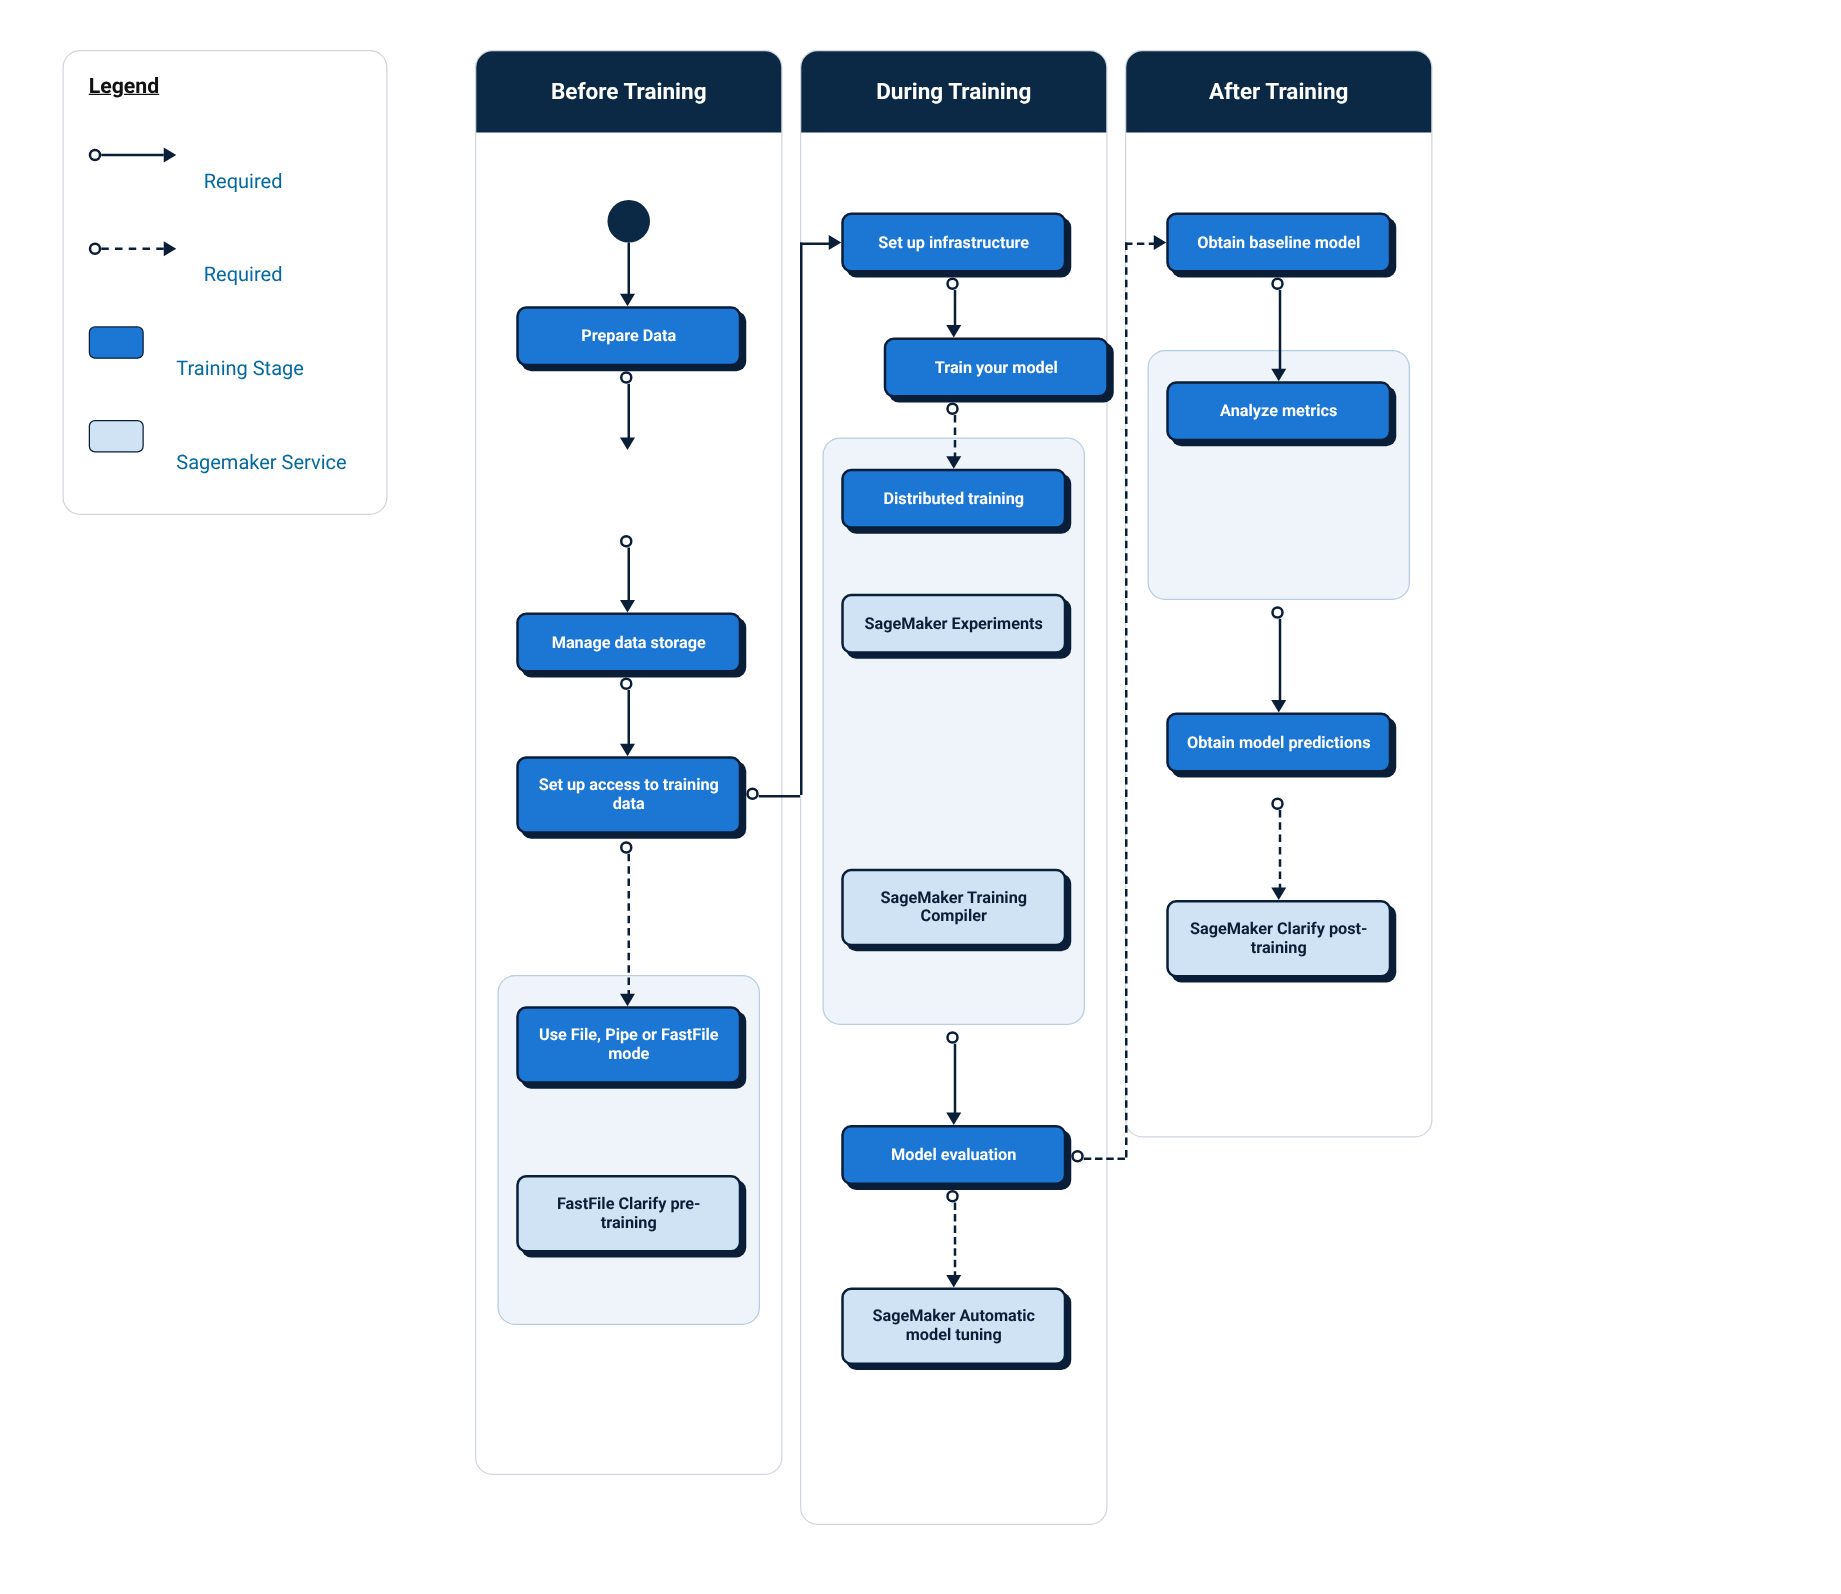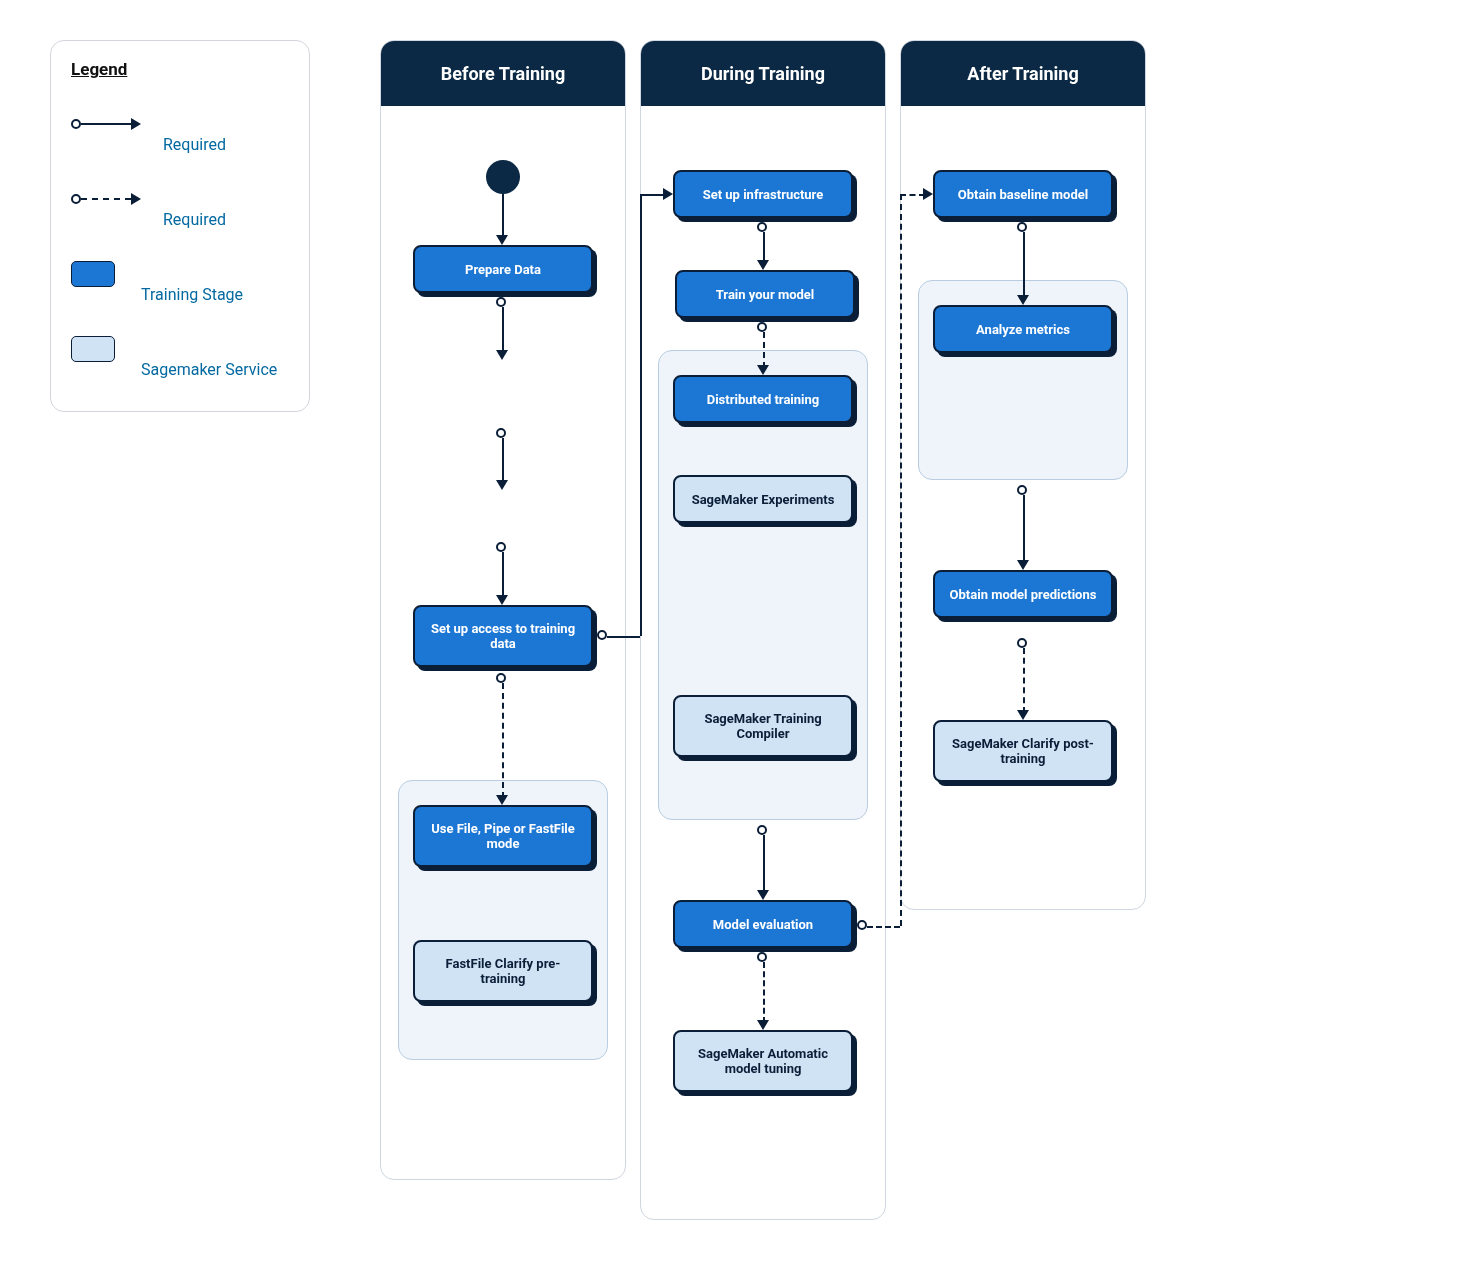--- a/index.html
+++ b/index.html
@@ -200,34 +200,37 @@
 
   <div class="group" style="left:368px; top:750px; width:210px; height:280px;"></div>
   <div class="group" style="left:628px; top:320px; width:210px; height:470px;"></div>
   <div class="group" style="left:888px; top:250px; width:210px; height:200px;"></div>
 
   <div class="start-dot" style="left:456px; top:130px;"></div>
 
   <div class="node stage" style="left:383px; top:215px;">
       <span>Prepare Data</span>
     </div>
+  <div class="node stage" style="left:383px; top:460px;">
+      <span>Manage data storage</span>
+    </div>
   <div class="node stage" style="left:383px; top:575px;">
       <span>Set up access to training data</span>
     </div>
   <div class="node stage" style="left:383px; top:775px;">
       <span>Use File, Pipe or FastFile mode</span>
     </div>
   <div class="node service" style="left:383px; top:910px;">
       <span>FastFile Clarify pre-training</span>
     </div>
 
   <div class="node stage" style="left:643px; top:140px;">
       <span>Set up infrastructure</span>
     </div>
-  <div class="node stage" style="left:645px; top:240px;">
+  <div class="node stage" style="left:677px; top:240px;">
       <span>Train your model</span>
     </div>
   <div class="node stage" style="left:643px; top:345px;">
       <span>Distributed training</span>
     </div>
   <div class="node service" style="left:643px; top:445px;">
       <span>SageMaker Experiments</span>
     </div>
   <div class="node service" style="left:643px; top:665px;">
       <span>SageMaker Training Compiler</span>

